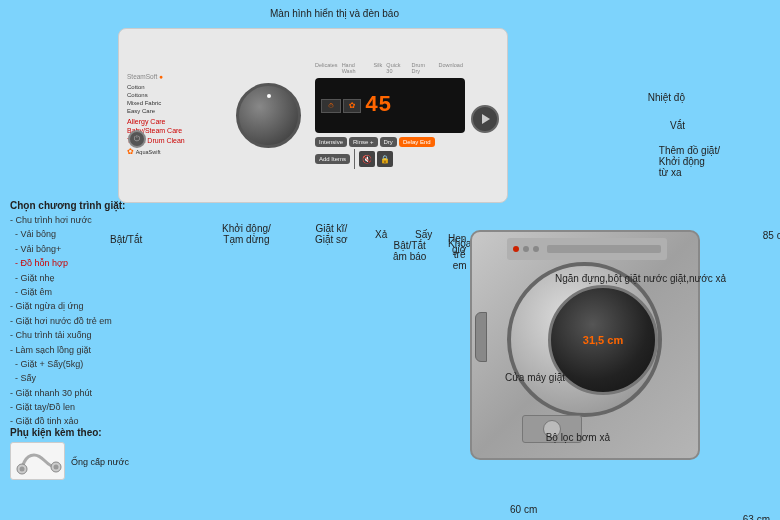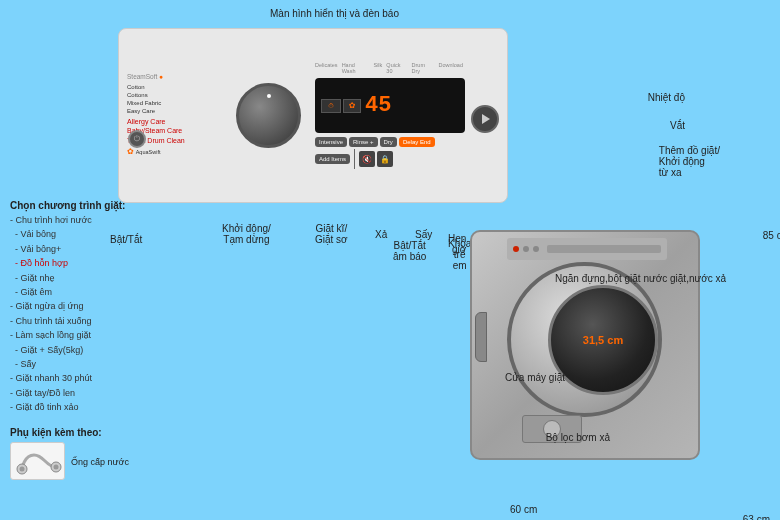--- a/index.html
+++ b/index.html
@@ -495,20 +495,21 @@
   <div class="left-annotations">
     <div class="section-title">Chọn chương trình giặt:</div>
     <div class="item-list">
       <div>- Chu trình hơi nước</div>
       <div>&nbsp;&nbsp;- Vải bông</div>
       <div>&nbsp;&nbsp;- Vải bông+</div>
       <div style="color:#cc0000;">&nbsp;&nbsp;- Đồ hỗn hợp</div>
       <div>&nbsp;&nbsp;- Giặt nhẹ</div>
       <div>&nbsp;&nbsp;- Giặt êm</div>
       <div>- Giặt ngừa dị ứng</div>
+      <div>- Giặt hơi nước đồ trẻ em</div>
       <div>- Chu trình tải xuống</div>
       <div>- Làm sạch lồng giặt</div>
       <div>&nbsp;&nbsp;- Giặt + Sấy(5kg)</div>
       <div>&nbsp;&nbsp;- Sấy</div>
       <div>- Giặt nhanh 30 phút</div>
       <div>- Giặt tay/Đồ len</div>
       <div>- Giặt đồ tinh xảo</div>
     </div>
   </div>
 

